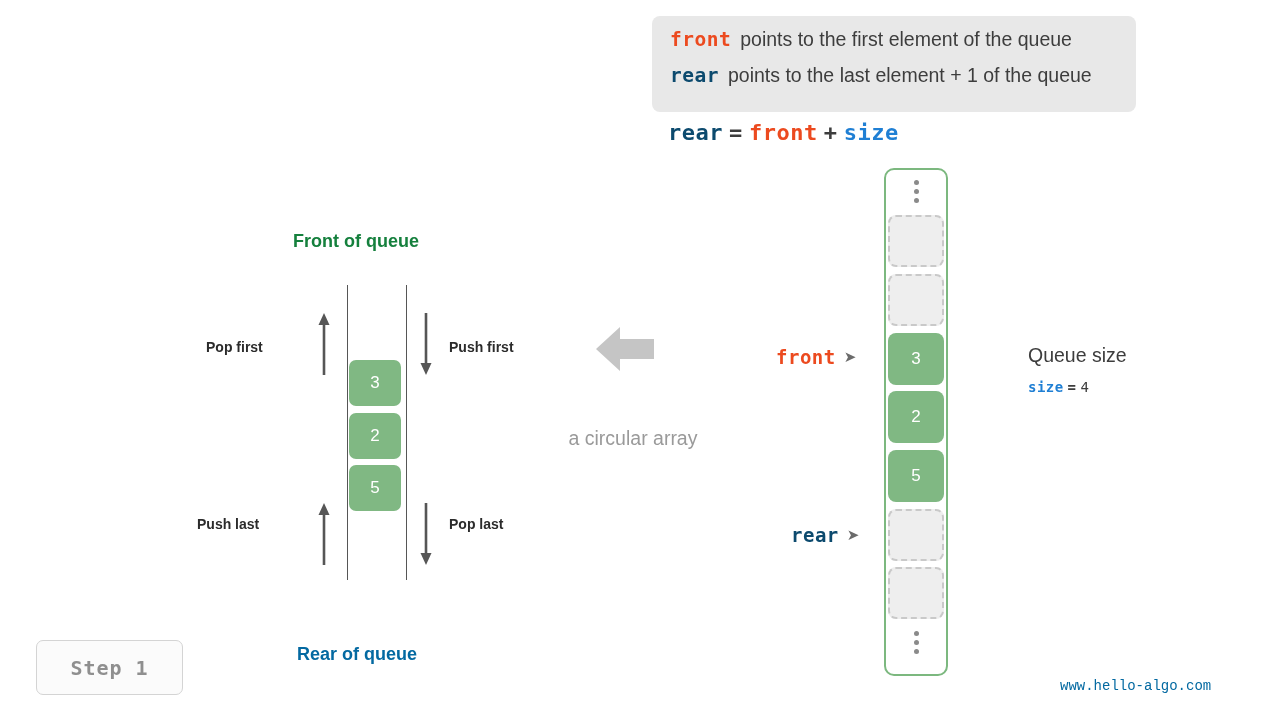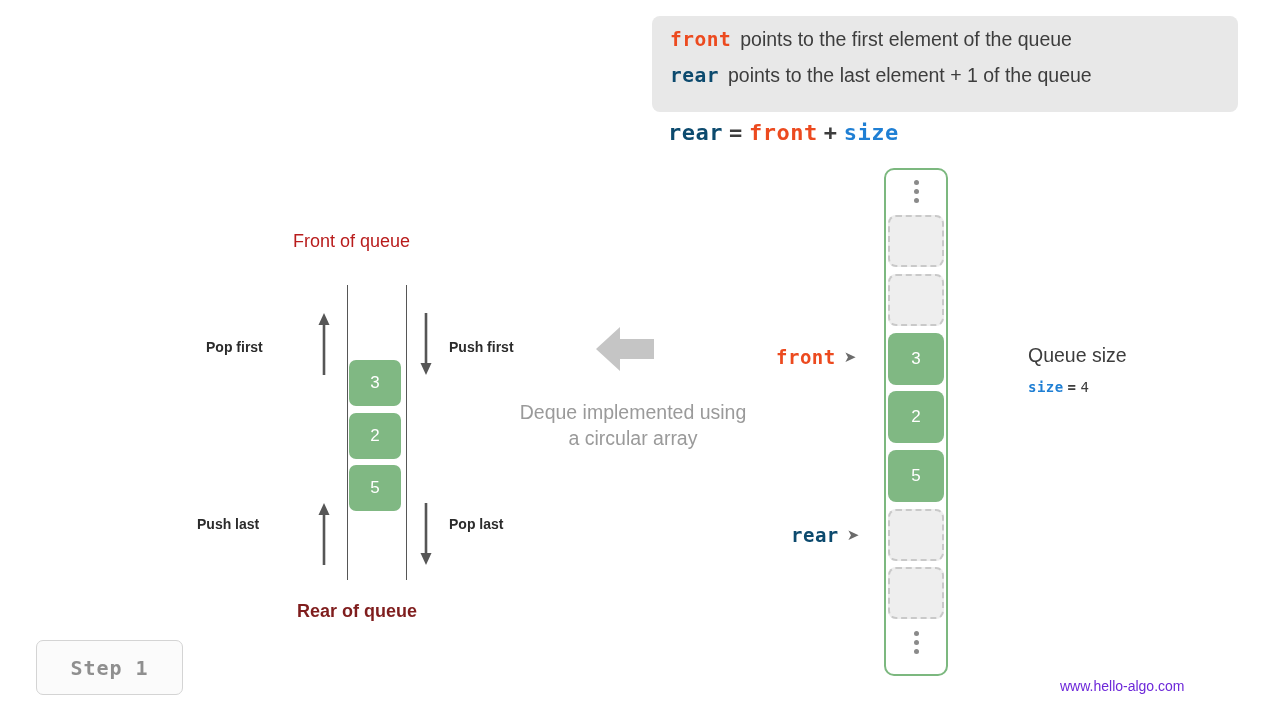--- a/index.html
+++ b/index.html
@@ -14,21 +14,21 @@
     overflow: hidden;
     font-family: "Liberation Sans", sans-serif;
     color: #3d3d3d;
   }
 
   
   #legend-box {
     position: absolute;
     left: 652px;
     top: 16px;
-    width: 586px;
+    width: 484px;
     height: 96px;
     background: #e8e8e8;
     border-radius: 8px;
   }
   .legend-line {
     position: absolute;
     left: 18px;
     white-space: nowrap;
     font-size: 19.5px;
     color: #3d3d3d;
@@ -54,31 +54,31 @@
     white-space: nowrap;
   }
   #equation .op { color: #3d3d3d; font-weight: bold; }
 
   
   #deque-title-front {
     position: absolute;
     left: 293px;
     top: 231px;
     font-size: 18px;
-    font-weight: normal;
-    color: #b91c1c;
+    font-weight: bold;
+    color: #15803d;
     white-space: nowrap;
   }
   #deque-title-rear {
     position: absolute;
     left: 297px;
-    top: 601px;
+    top: 644px;
     font-size: 18px;
     font-weight: bold;
-    color: #7f1d1d;
+    color: #0369a1;
     white-space: nowrap;
   }
   .rail {
     position: absolute;
     top: 285px;
     width: 1px;
     height: 295px;
     background: #565656;
   }
   #rail-left  { left: 347px; }
@@ -247,23 +247,23 @@
     font-size: 20px;
     color: #8f8f8f;
     letter-spacing: 1px;
   }
 
   
   #footer-url {
     position: absolute;
     left: 1060px;
     top: 678px;
-    font-family: Liberation Sans, sans-serif;
+    font-family: Liberation Mono, monospace;
     font-size: 14px;
-    color: #6d28d9;
+    color: #0369a1;
     white-space: nowrap;
   }
 </style>
 </head>
 <body>
 
 <div id="legend-box">
   <div class="legend-line" id="legend-line-1">
     <span class="mono c-front">front</span><span class="legend-text">points to the first element of the queue</span>
   </div>
@@ -310,21 +310,21 @@
 <div class="op-label" id="label-pop-first">Pop first</div>
 <div class="op-label" id="label-push-first">Push first</div>
 <div class="op-label" id="label-push-last">Push last</div>
 <div class="op-label" id="label-pop-last">Pop last</div>
 
 <svg id="big-arrow" viewBox="0 0 58 48">
   <polygon points="0,24 24,2 24,14 58,14 58,34 24,34 24,46" fill="#c5c5c5"></polygon>
 </svg>
 
 <div id="caption">
-  <span>Deque implemented using</span><br>
+  <br>
   <span>a circular array</span>
 </div>
 
 <div id="array-column"></div>
 
 <div class="ellipsis-dots" id="dots-top">
   <span></span>
     <span></span>
     <span></span>
 </div>

